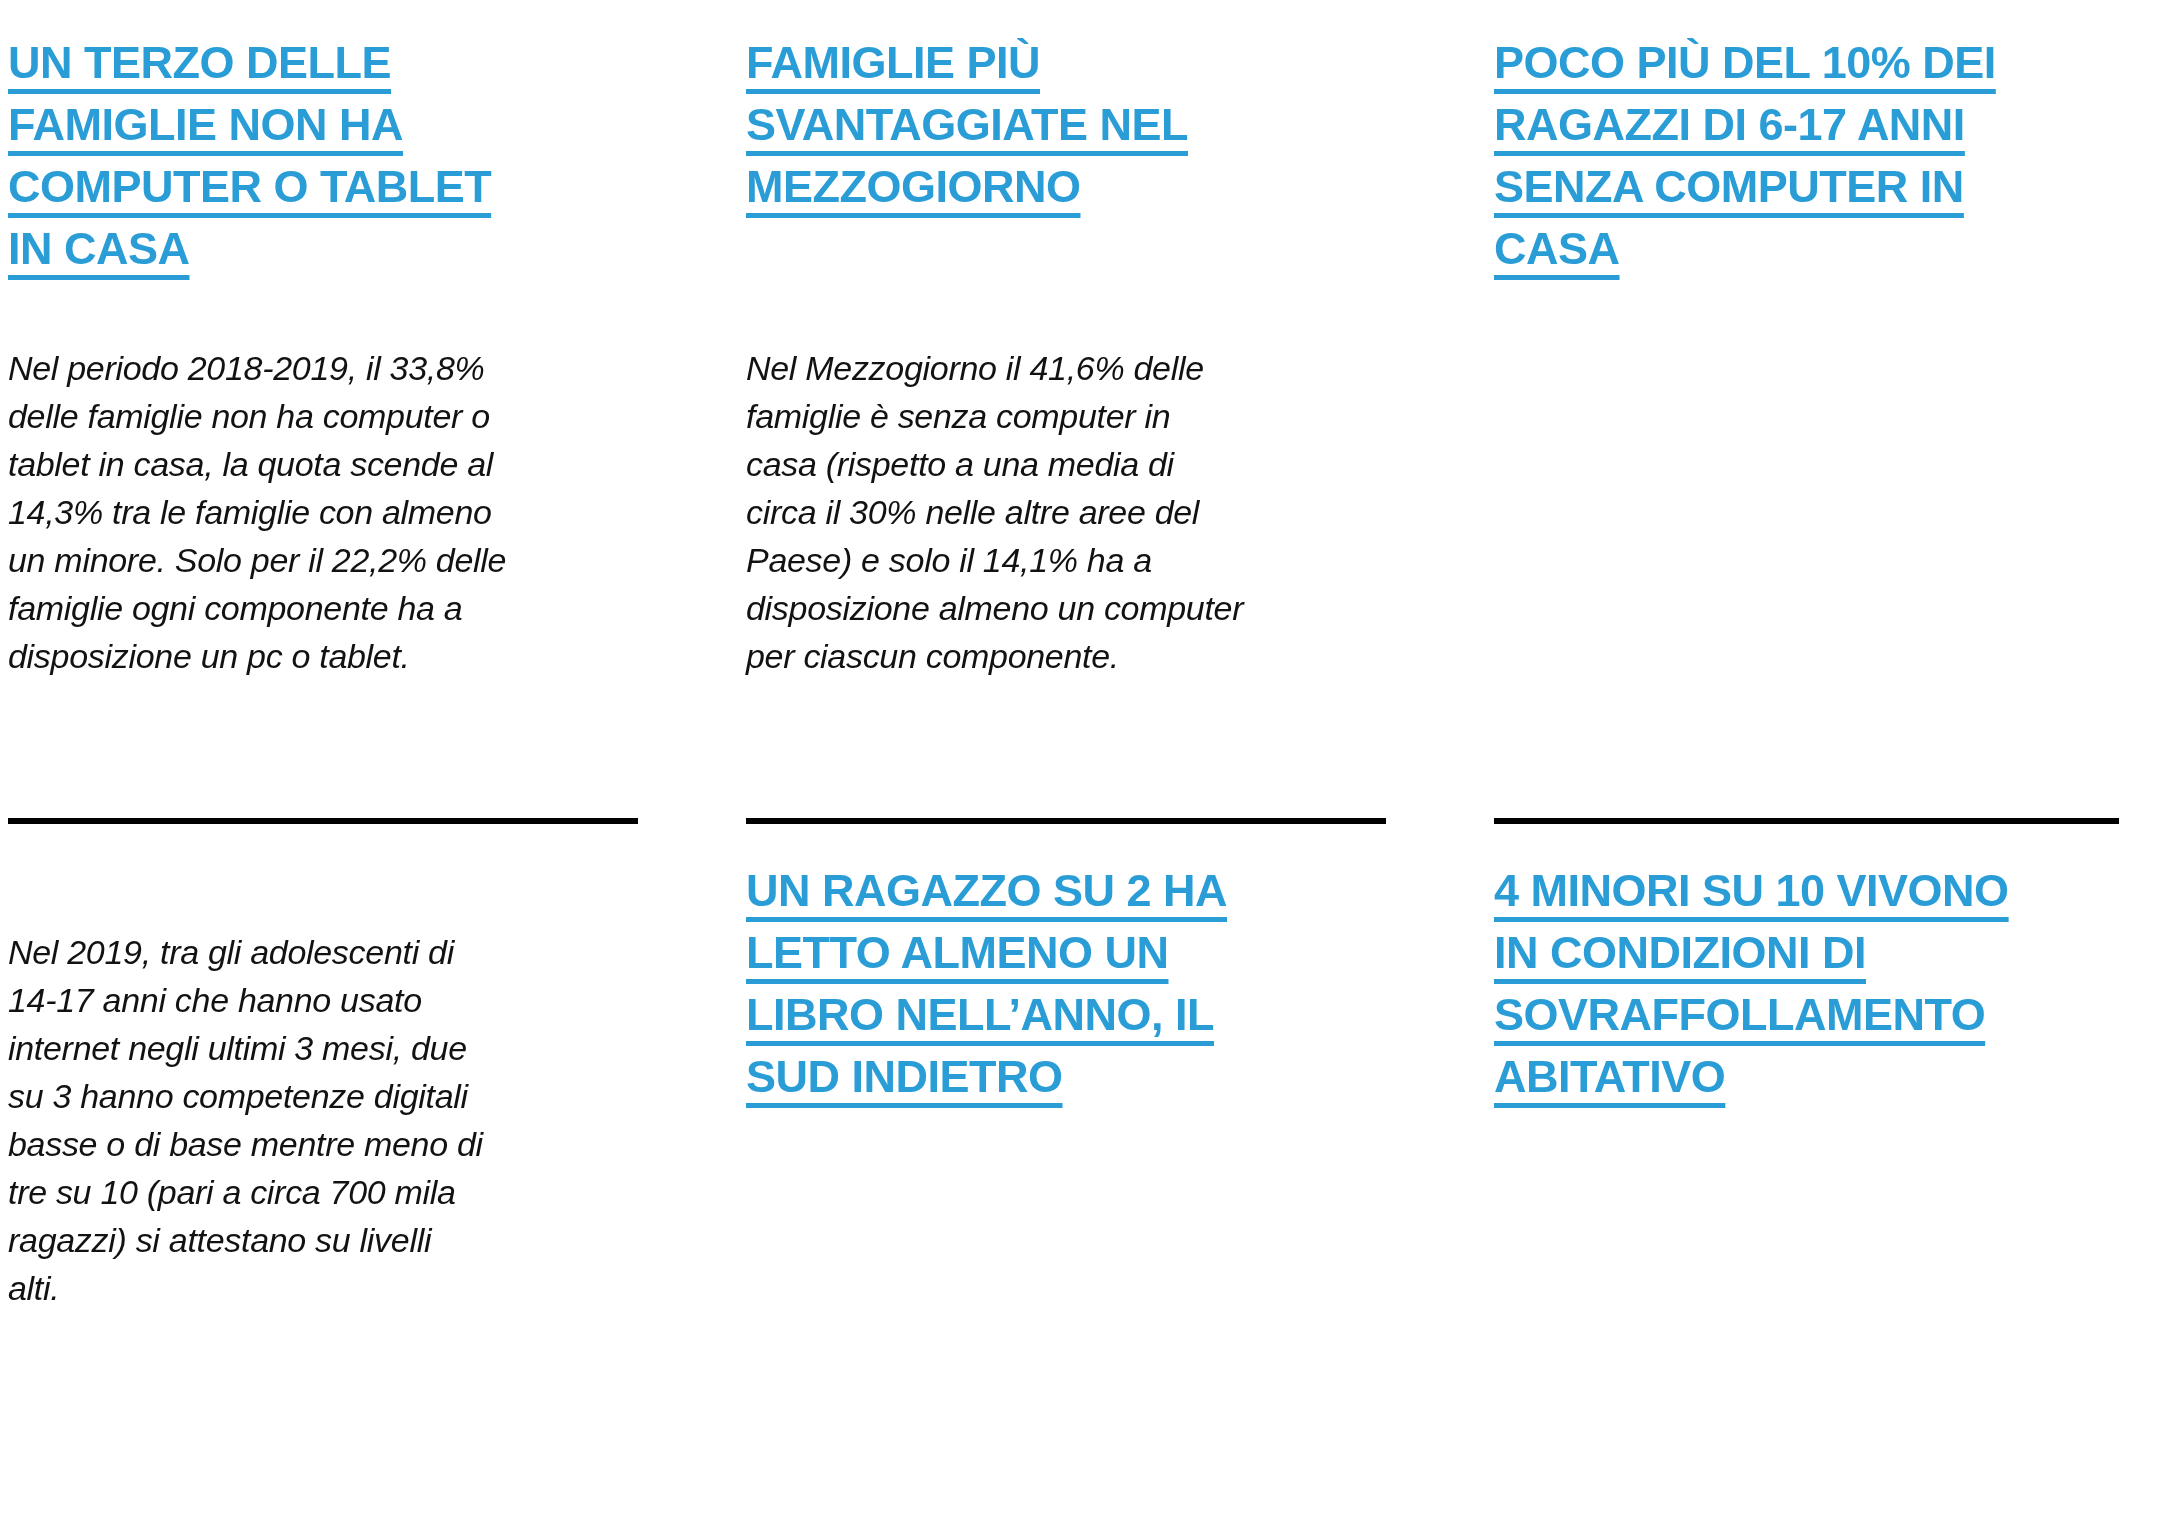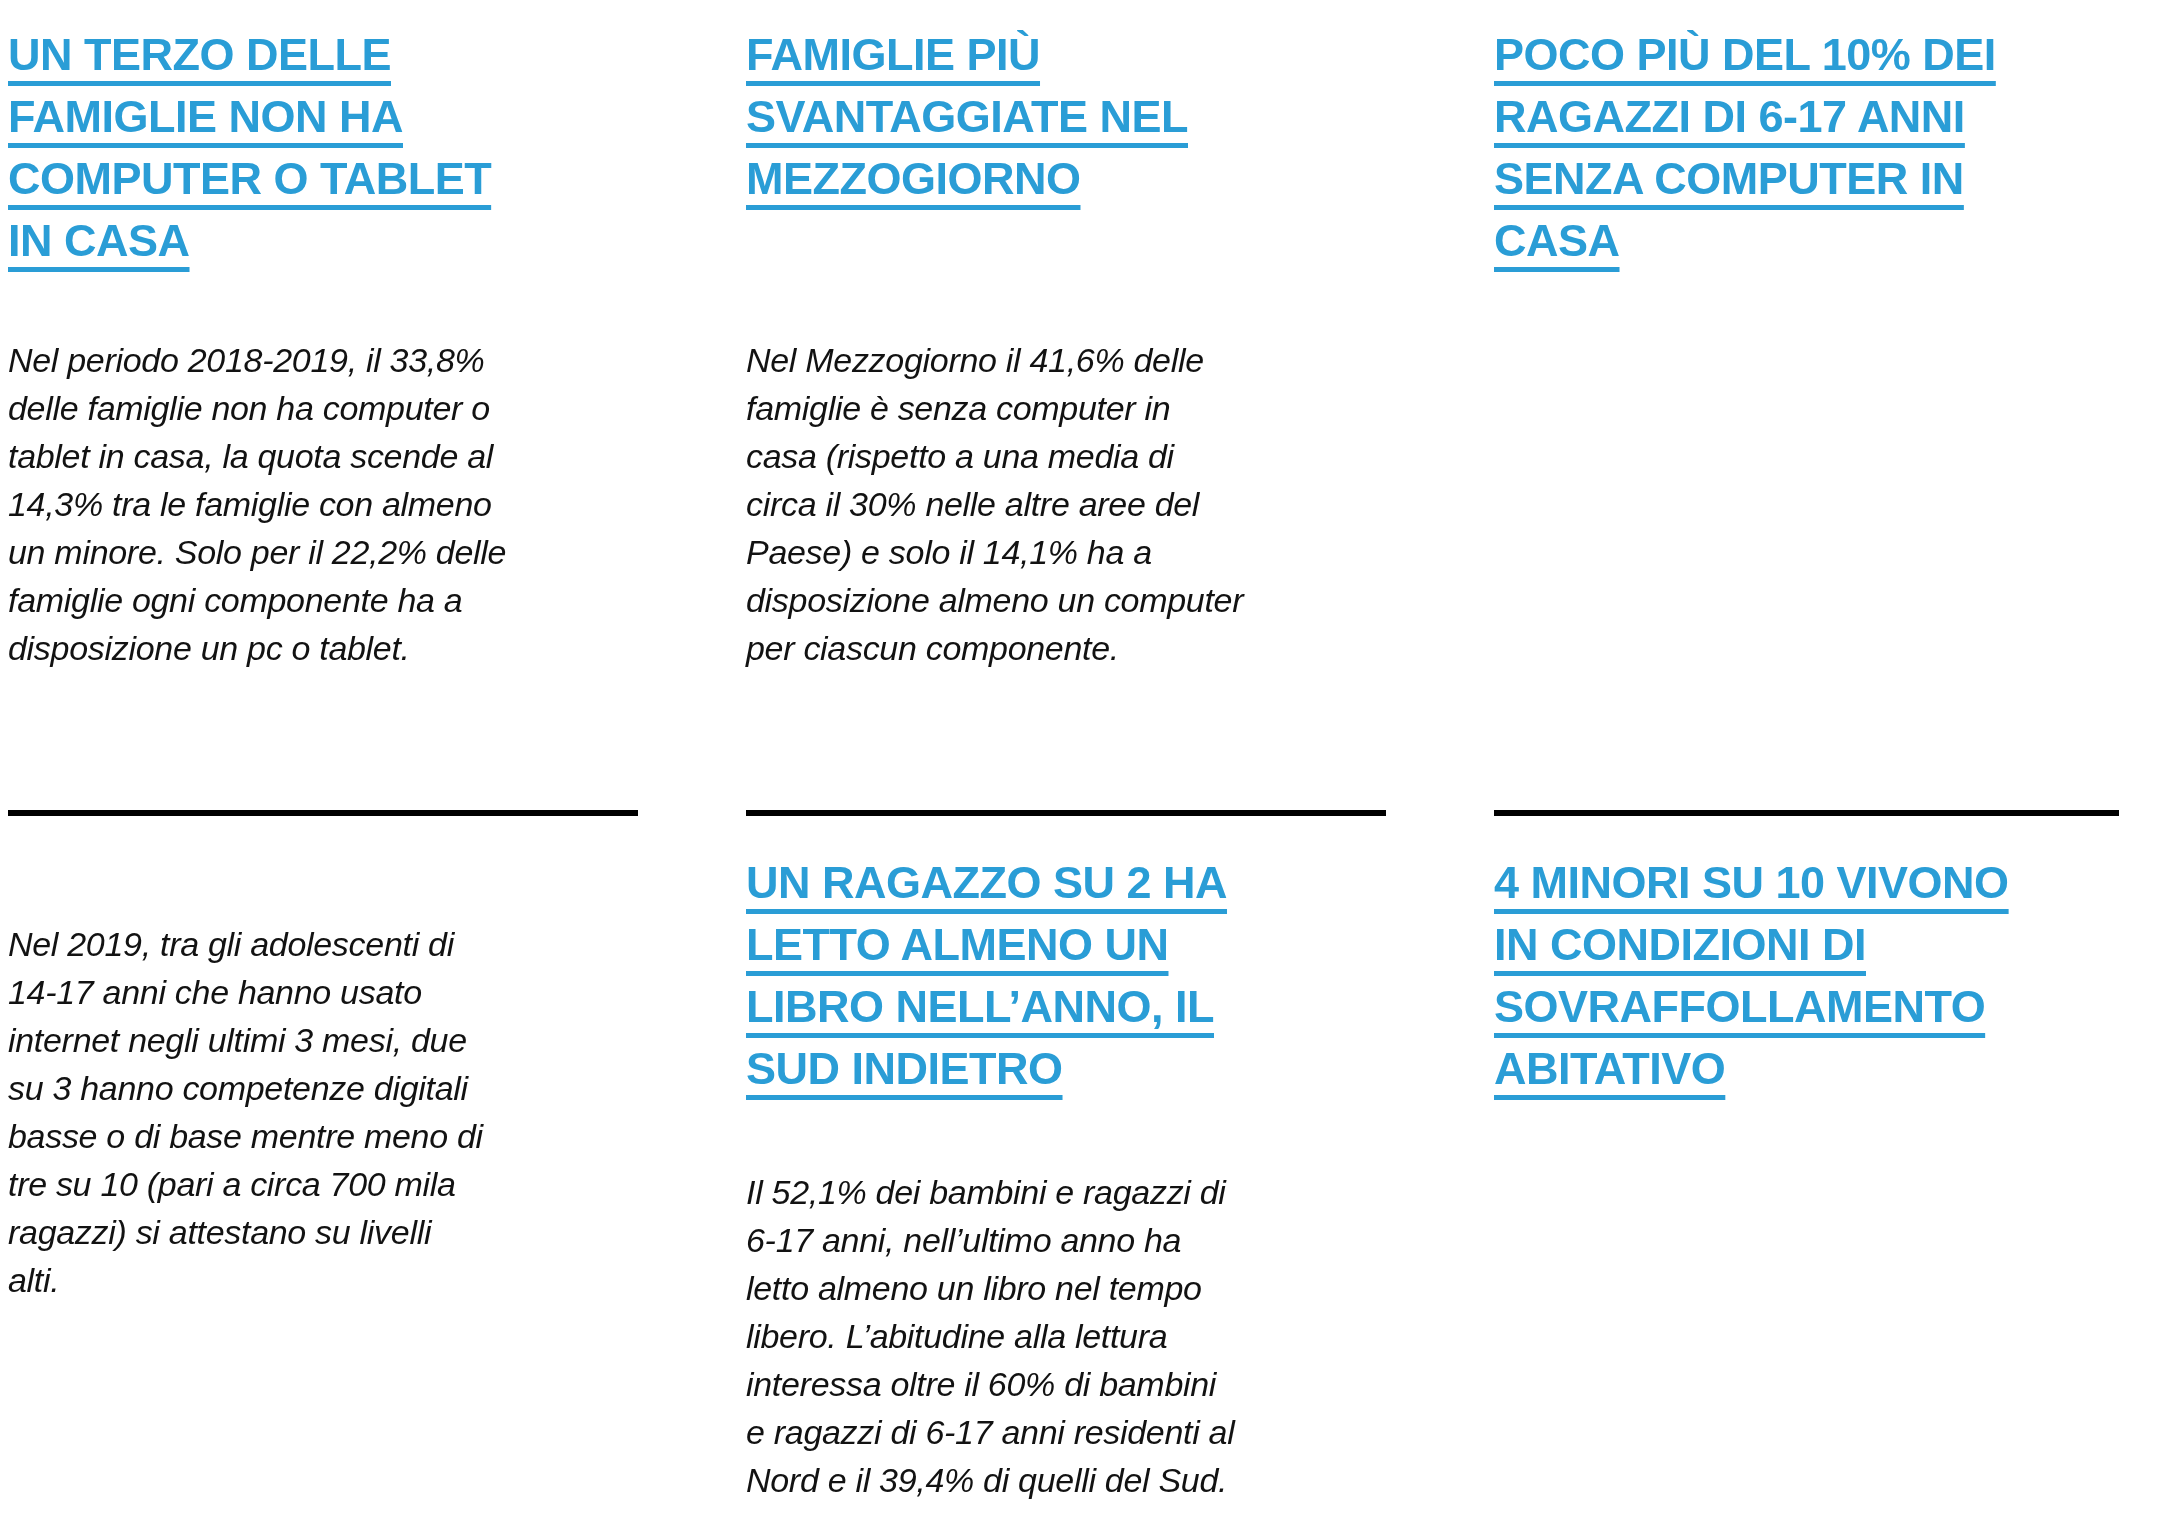--- a/index.html
+++ b/index.html
@@ -5,21 +5,21 @@
   html, body {
     margin: 0;
     padding: 0;
     background: #ffffff;
   }
   .page {
     position: relative;
     width: 2161px;
     height: 1517px;
     box-sizing: border-box;
-    padding: 24px 34px 0 8px;
+    padding: 32px 34px 0 8px;
     background: #ffffff;
     font-family: "Liberation Sans", "DejaVu Sans", sans-serif;
     overflow: hidden;
   }
   .grid {
     display: grid;
     grid-template-columns: 630px 640px 625px;
     column-gap: 108px;
   }
   .col {
@@ -111,27 +111,20 @@
 Paese) e solo il 14,1% ha a
 disposizione almeno un computer
 per ciascun componente.</p>
       </section>
       <div class="divider"></div>
       <section class="cell r2">
         <h2 class="headline">UN RAGAZZO SU 2 HA
 LETTO ALMENO UN
 LIBRO NELL’ANNO, IL
 SUD INDIETRO</h2>
-        <p class="body">Il 52,1% dei bambini e ragazzi di
-6-17 anni, nell’ultimo anno ha
-letto almeno un libro nel tempo
-libero. L’abitudine alla lettura
-interessa oltre il 60% di bambini
-e ragazzi di 6-17 anni residenti al
-Nord e il 39,4% di quelli del Sud.</p>
       </section>
     </div>
 
     <div class="col">
       <section class="cell r1">
         <div class="hbox">
           <h2 class="headline">POCO PIÙ DEL 10% DEI
 RAGAZZI DI 6-17 ANNI
 SENZA COMPUTER IN
 CASA</h2>

